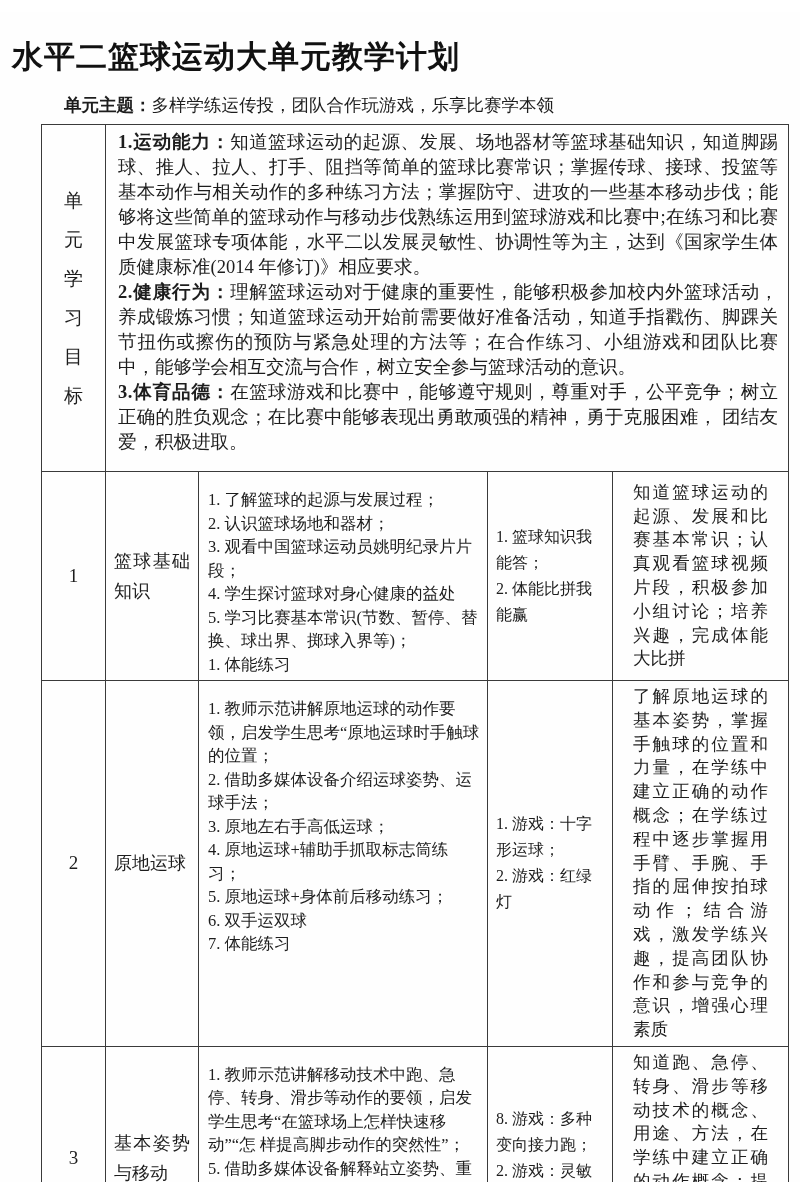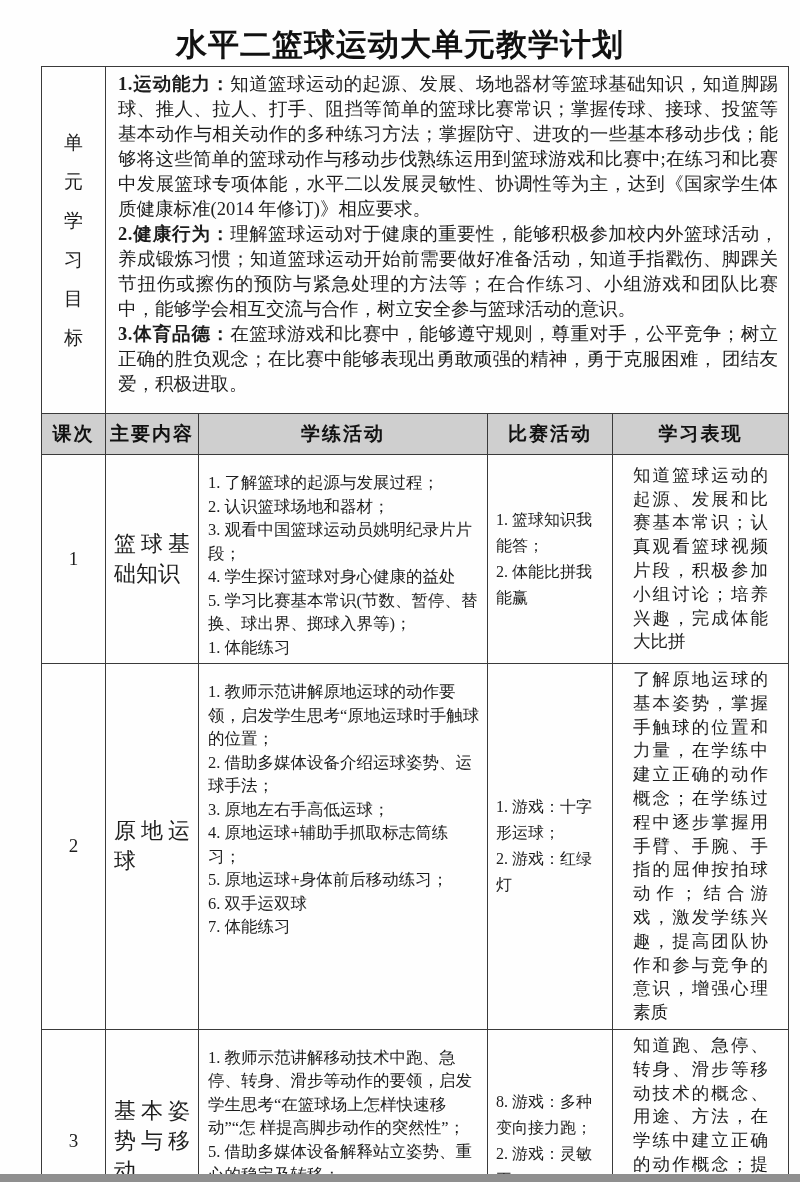--- a/index.html
+++ b/index.html
@@ -1,19 +1,19 @@
 <!DOCTYPE html>
 <html><head>
 <meta charset="utf-8">
 <style>
   html,body{margin:0;padding:0;}
   body{width:800px;height:1182px;background:#fff;overflow:hidden;
        font-family:"Liberation Serif","DejaVu Serif",serif;color:#1d1d1d;}
   .page{position:relative;width:800px;height:1182px;background:#fefefe;}
-  .title{margin:0;padding-top:24px;text-align:center;font-size:31px;font-weight:900;
+  .title{margin:12px;padding-top:24px;font-size:31px;font-weight:900;
          letter-spacing:1px;color:#111;
          font-family:"Liberation Sans","DejaVu Sans",sans-serif;}
   .theme{margin:15px 0 7px 64px;font-size:17.5px;}
   .theme b{font-family:"Liberation Sans","DejaVu Sans",sans-serif;font-size:17.5px;}
   table{border-collapse:collapse;table-layout:fixed;margin-left:41px;width:747px;}
   td,th{border:1.5px solid #3a3a3a;vertical-align:middle;padding:0;overflow:hidden;}
   colgroup col:nth-child(1){width:64px;}
   colgroup col:nth-child(2){width:93px;}
   colgroup col:nth-child(3){width:289px;}
   colgroup col:nth-child(4){width:125px;}
@@ -24,34 +24,35 @@
   tr.r2{height:300px;}
   tr.r3{height:175px;}
   .goal-side{text-align:center;}
   .vtext{width:1em;margin:0 auto;word-break:break-all;font-size:19px;line-height:39px;letter-spacing:0;font-family:Liberation Serif, serif;}
   .goal-body{padding:5px 10px 16px 12px;font-size:18.5px;line-height:25px;text-align:justify;vertical-align:top;}
   .goal-body p{margin:0;}
   .goal-body b{letter-spacing:.5px;}
   th{background:#cfcfcf;font-size:19px;font-weight:bold;letter-spacing:2px;color:#111;
      font-family:"Liberation Sans","DejaVu Sans",sans-serif;}
   td.no{text-align:center;font-size:19px;}
-  td.topic{padding:20px 8px;font-size:22px;text-align:justify;line-height:30px;}
+  td.topic{padding:20px 8px;font-size:18px;text-align:justify;line-height:30px;}
   td.acts{vertical-align:top;padding:16px 7px 4px 9px;font-size:16.5px;line-height:23.5px;}
   td.acts .li{text-align:left;}
   td.comp{padding:2px 8px;font-size:16px;line-height:26px;vertical-align:middle;}
   td.perf{padding:4px 20px;font-size:17.5px;line-height:23.8px;text-align:justify;vertical-align:middle;}
   .bottom-bar{position:absolute;left:0;bottom:0;width:800px;height:8px;background:#8f8f8f;}
 </style>
 </head>
 <body>
 
 <div class="page">
 
   <h1 class="title">水平二篮球运动大单元教学计划</h1>
 
+  <div class="theme"><b>单元主题：</b><span>多样学练运传投，团队合作玩游戏，乐享比赛学本领</span></div>
 
   <table>
     <colgroup>
         <col>
         <col>
         <col>
         <col>
         <col>
       </colgroup>
 
@@ -60,27 +61,20 @@
       <td class="goal-side">
         <div class="vtext">单元学习目标</div>
       </td>
       <td class="goal-body" colspan="4">
         <p><b>1.运动能力：</b><span>知道篮球运动的起源、发展、场地器材等篮球基础知识，知道脚踢球、推人、拉人、打手、阻挡等简单的篮球比赛常识；掌握传球、接球、投篮等基本动作与相关动作的多种练习方法；掌握防守、进攻的一些基本移动步伐；能够将这些简单的篮球动作与移动步伐熟练运用到篮球游戏和比赛中;在练习和比赛中发展篮球专项体能，水平二以发展灵敏性、协调性等为主，达到《国家学生体质健康标准(2014 年修订)》相应要求。</span></p>
         <p><b>2.健康行为：</b><span>理解篮球运动对于健康的重要性，能够积极参加校内外篮球活动，养成锻炼习惯；知道篮球运动开始前需要做好准备活动，知道手指戳伤、脚踝关节扭伤或擦伤的预防与紧急处理的方法等；在合作练习、小组游戏和团队比赛中，能够学会相互交流与合作，树立安全参与篮球活动的意识。</span></p>
         <p><b>3.体育品德：</b><span>在篮球游戏和比赛中，能够遵守规则，尊重对手，公平竞争；树立正确的胜负观念；在比赛中能够表现出勇敢顽强的精神，勇于克服困难， 团结友爱，积极进取。</span></p>
       </td>
     </tr>
 
-    <tr class="r-head">
-      <th>课次</th>
-      <th>主要内容</th>
-      <th>学练活动</th>
-      <th>比赛活动</th>
-      <th>学习表现</th>
-    </tr>
 
     <tr class="r1">
       <td class="no">1</td>
       <td class="topic">篮球基础知识</td>
       <td class="acts">
         <div>
               <div class="li">1. 了解篮球的起源与发展过程；</div>
               <div class="li">2. 认识篮球场地和器材；</div>
               <div class="li">3. 观看中国篮球运动员姚明纪录片片段；</div>
               <div class="li">4. 学生探讨篮球对身心健康的益处</div>

